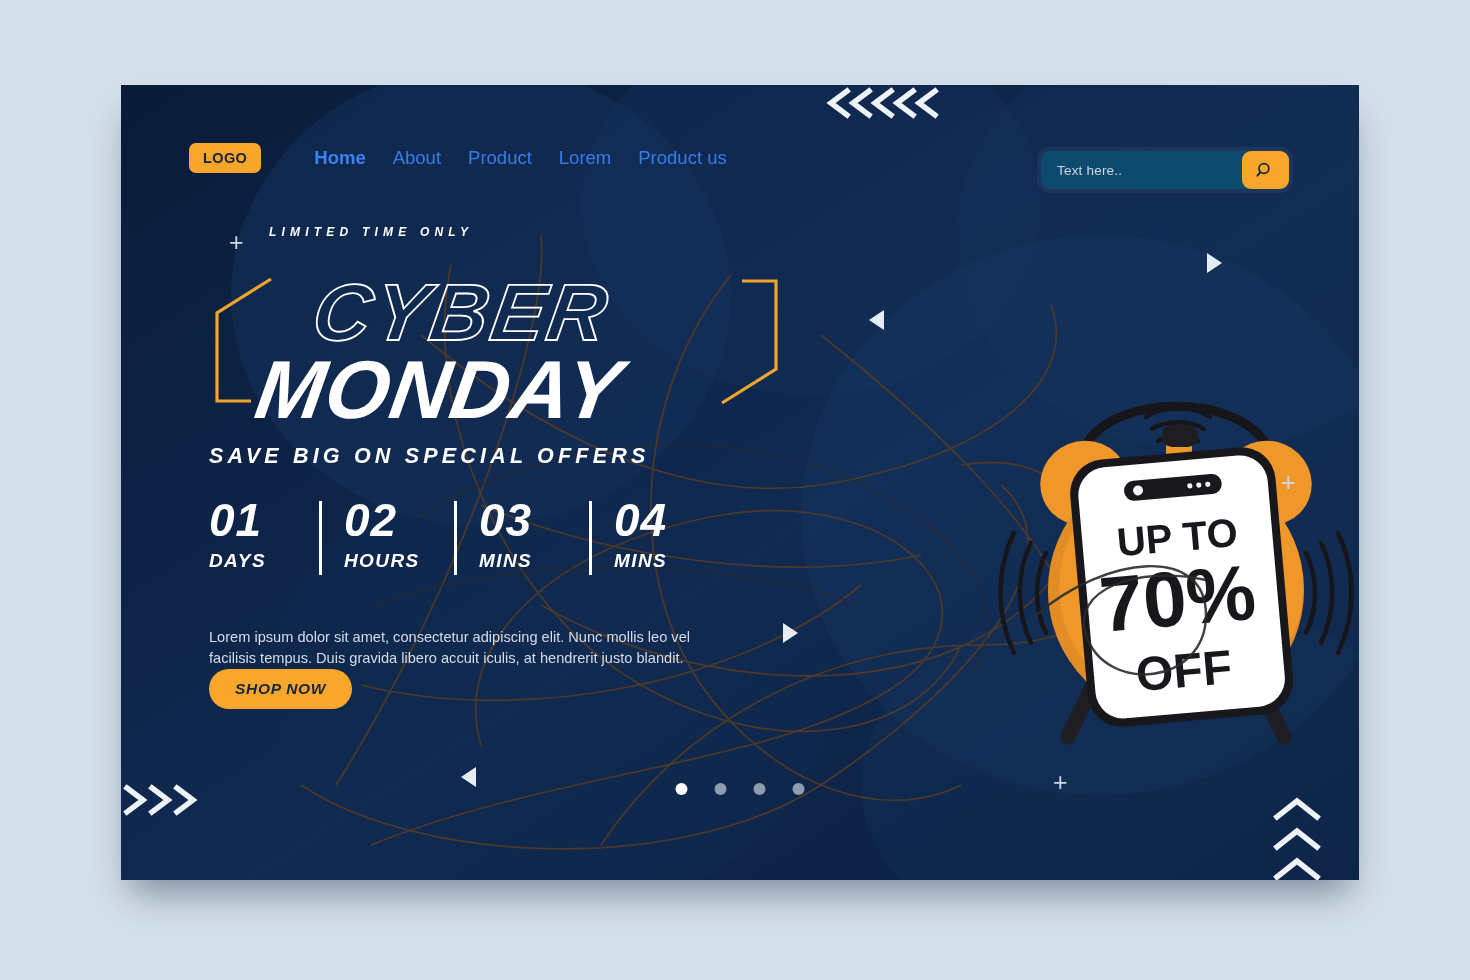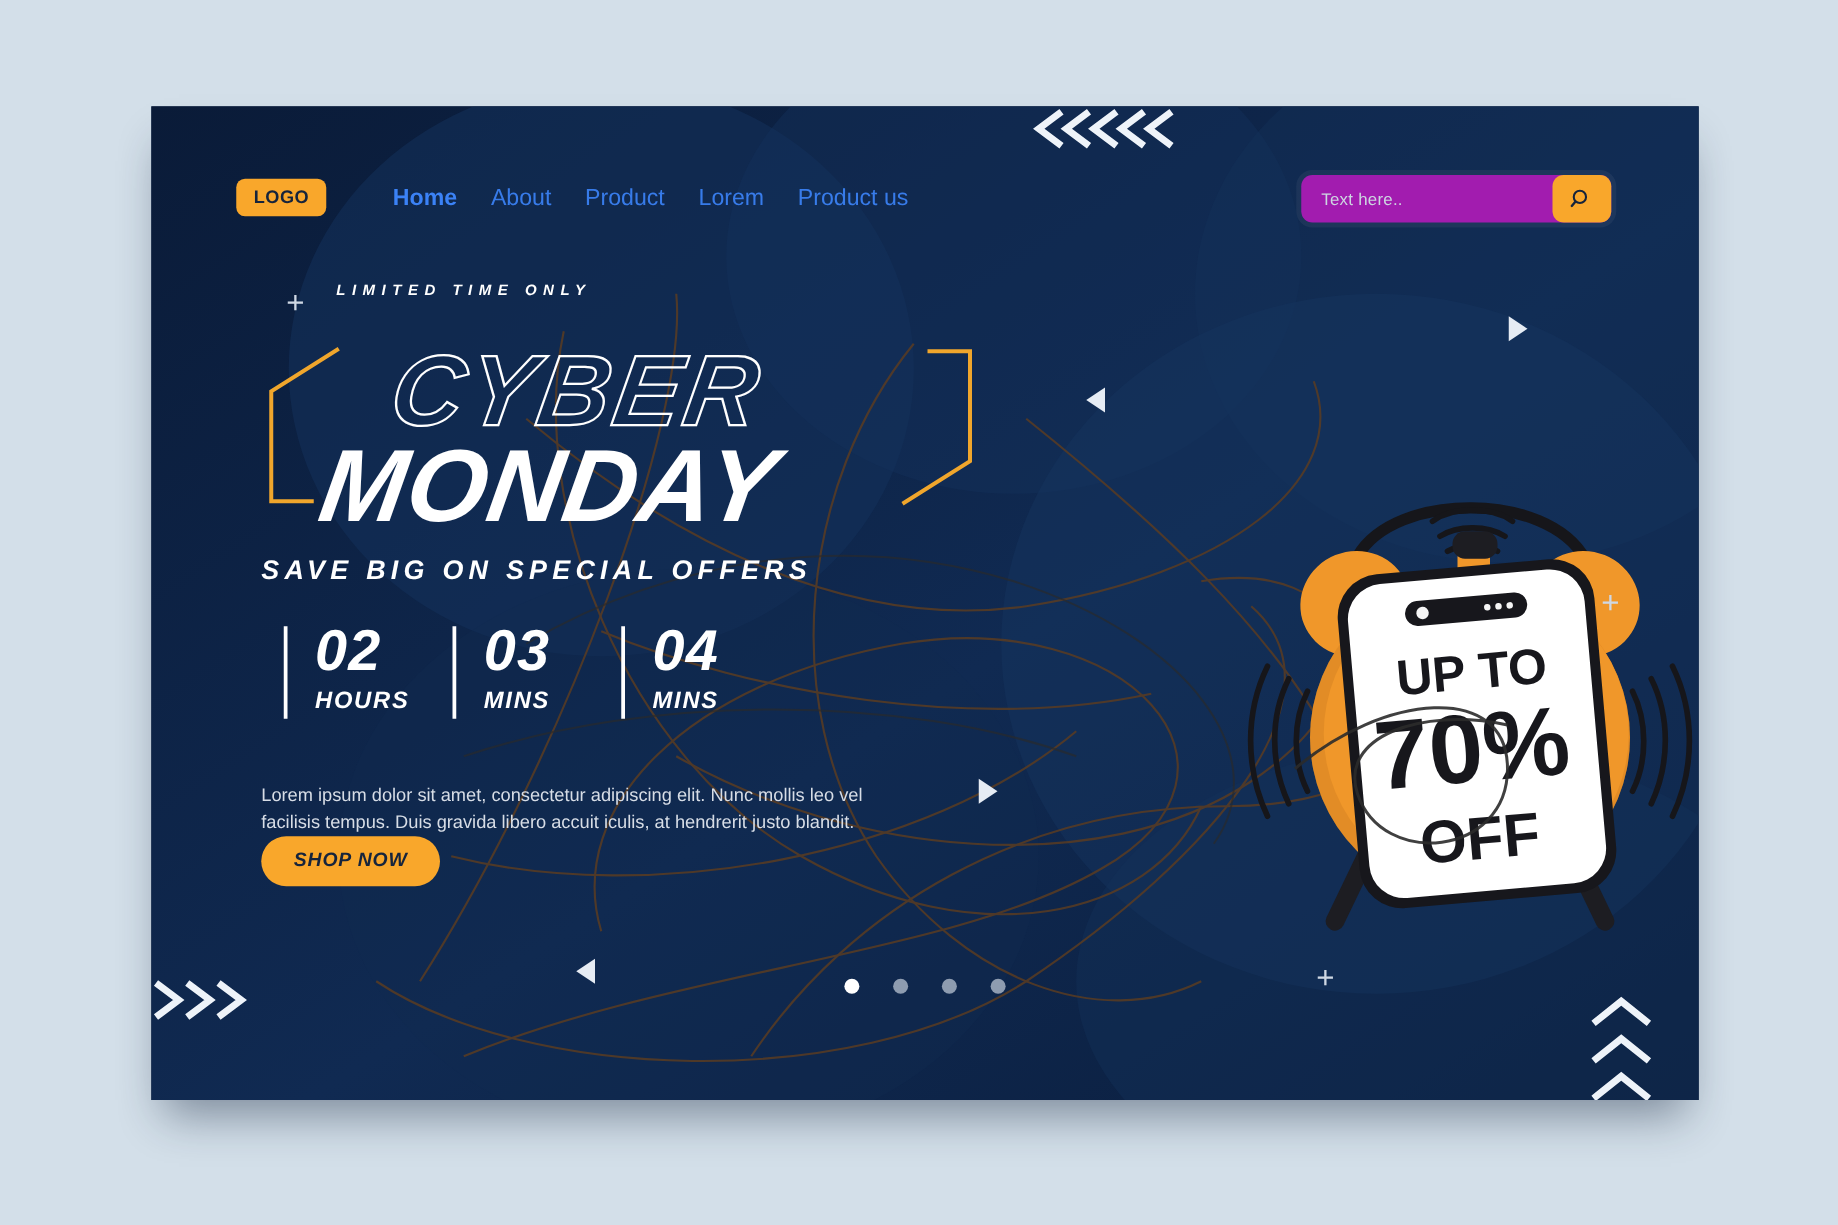--- a/index.html
+++ b/index.html
@@ -39,23 +39,23 @@
   .navlink{
     color:#3b82f6;font-size:18.5px;
     margin-right:27px;white-space:nowrap;
     font-weight:400;
     opacity:.93;
   }
   .navlink.active{font-weight:bold;opacity:1;}
 
   
   #search{
-    position:absolute;right:70px;top:55px;
+    position:absolute;right:70px;top:66px;
     width:248px;height:38px;
-    background:#a21caf;
+    background:#0c4a6e;
     border-radius:9px;
     display:flex;align-items:center;
     z-index:6;
     box-shadow:0 0 0 4px rgba(255,255,255,.05);
   }
   #search .ph{
     flex:1;color:#cdd6e1;font-size:13.5px;
     padding-left:16px;letter-spacing:.2px;
   }
   #searchbtn{
@@ -236,20 +236,24 @@
           <path d="M533 8 L567 8 L567 96 L513 130"></path>
         </g>
       </svg>
       <div class="t-cyber">CYBER</div>
       <div class="t-monday">MONDAY</div>
     </div>
 
     <div class="subhead">SAVE BIG ON SPECIAL OFFERS</div>
 
     <div id="countdown">
+      <div class="cd-unit">
+        <div class="cd-num">01</div>
+        <div class="cd-lab">DAYS</div>
+      </div>
       <div class="cd-sep"></div>
       <div class="cd-unit">
         <div class="cd-num">02</div>
         <div class="cd-lab">HOURS</div>
       </div>
       <div class="cd-sep"></div>
       <div class="cd-unit">
         <div class="cd-num">03</div>
         <div class="cd-lab">MINS</div>
       </div>

